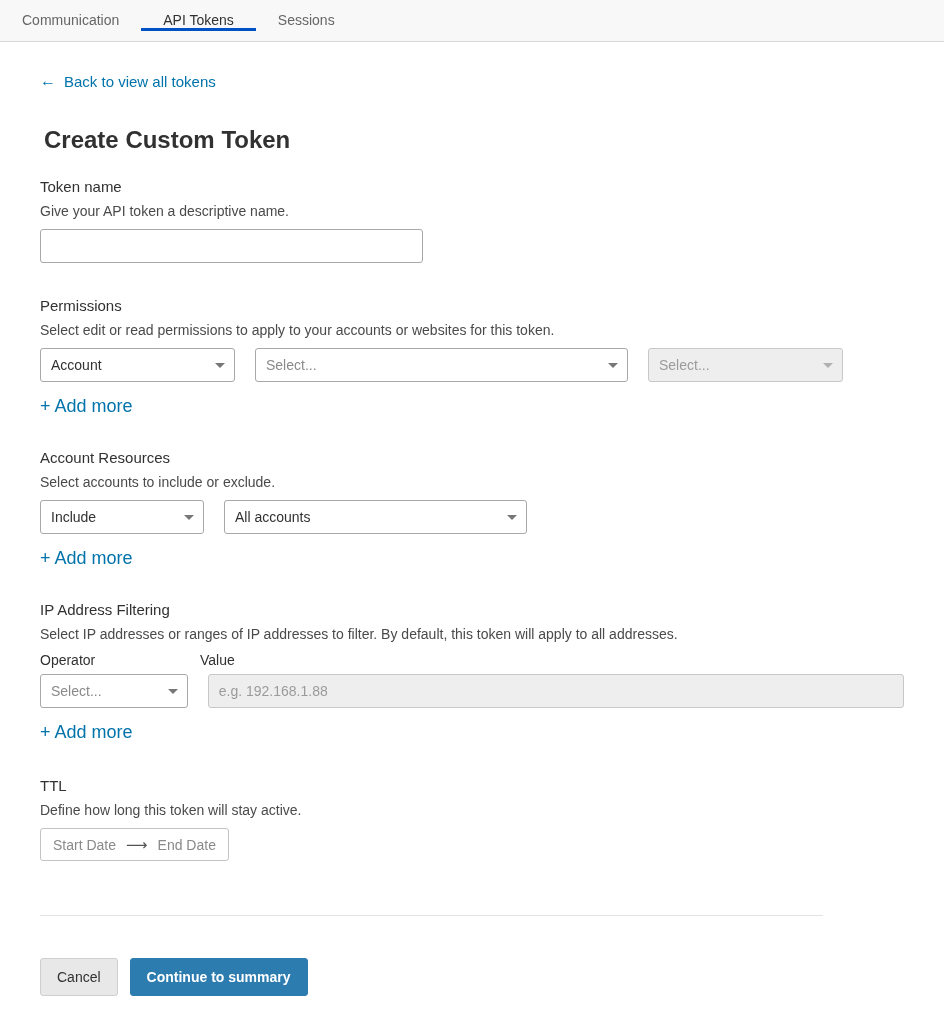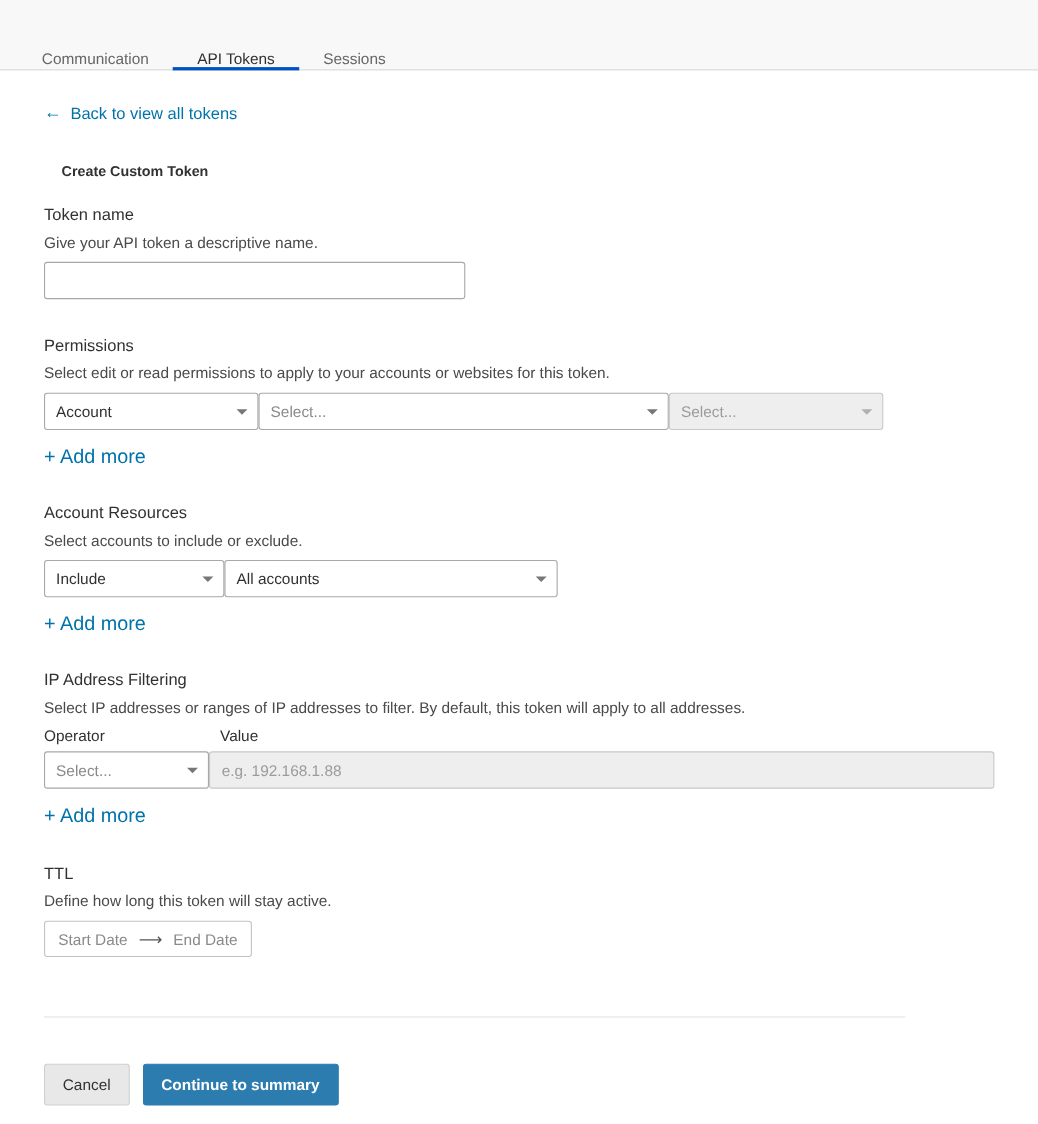--- a/index.html
+++ b/index.html
@@ -7,26 +7,26 @@
     margin: 0; padding: 0;
     width: 944px; height: 1022px;
     background: #ffffff;
     font-family: "Liberation Sans", sans-serif;
     color: #313131;
     -webkit-font-smoothing: antialiased;
   }
 
   
   .tabbar {
-    height: 64px;
+    height: 42px;
     background: #f8f8f8;
     border-bottom: 1px solid #d9d9d9;
     display: flex;
-    align-items: flex-end;
-    padding-left: 16px;
+    align-items: center;
+    padding-left: 0;
   }
   .tab {
     display: flex;
     align-items: center;
     padding: 0 22px;
     font-size: 14px;
     color: #666666;
     cursor: pointer;
     border-bottom: 3px solid transparent;
     margin-bottom: -1px;
@@ -47,24 +47,24 @@
     color: #0073aa;
     display: inline-flex;
     align-items: center;
     gap: 8px;
     cursor: pointer;
     text-decoration: none;
   }
   .back-link .arrow { font-size: 16px; }
 
   h1.page-title {
-    font-size: 13px;
+    font-size: 24px;
     font-weight: bold;
     color: #313131;
-    margin: 36px 0 0 16px;
+    margin: 36px 0 0 4px;
   }
 
   .section { margin-top: 24px; }
   .section-title {
     font-size: 15px;
     color: #313131;
     margin: 0 0 8px 0;
   }
   .section-desc {
     font-size: 14px;
@@ -79,21 +79,21 @@
     border: 1px solid #a8a8a8;
     border-radius: 3px;
     background: #fff;
     padding: 0 10px;
     font-size: 14px;
     font-family: "Liberation Sans", sans-serif;
     color: #313131;
     display: block;
   }
 
-  .row { display: flex; align-items: center; gap: 0; }
+  .row { display: flex; align-items: center; gap: 20px; }
 
   .select {
     position: relative;
     height: 34px;
     border: 1px solid #a8a8a8;
     border-radius: 3px;
     background: #fff;
     display: flex;
     align-items: center;
     padding: 0 28px 0 10px;

